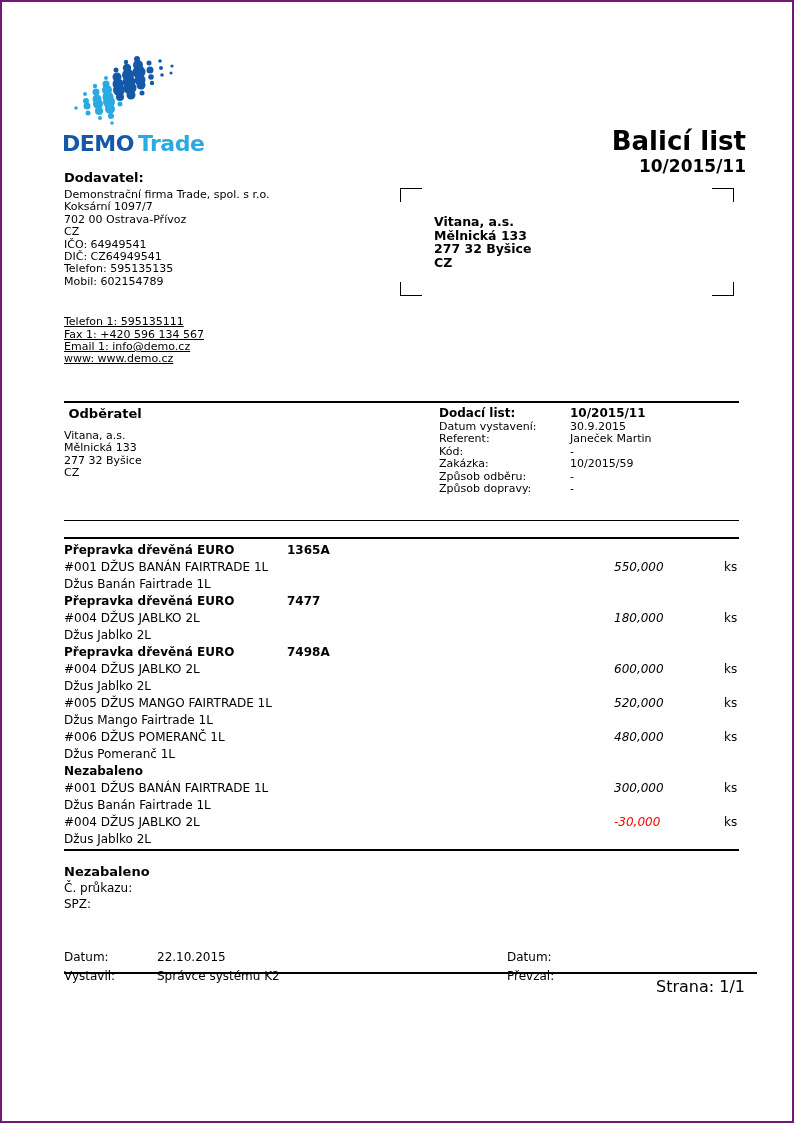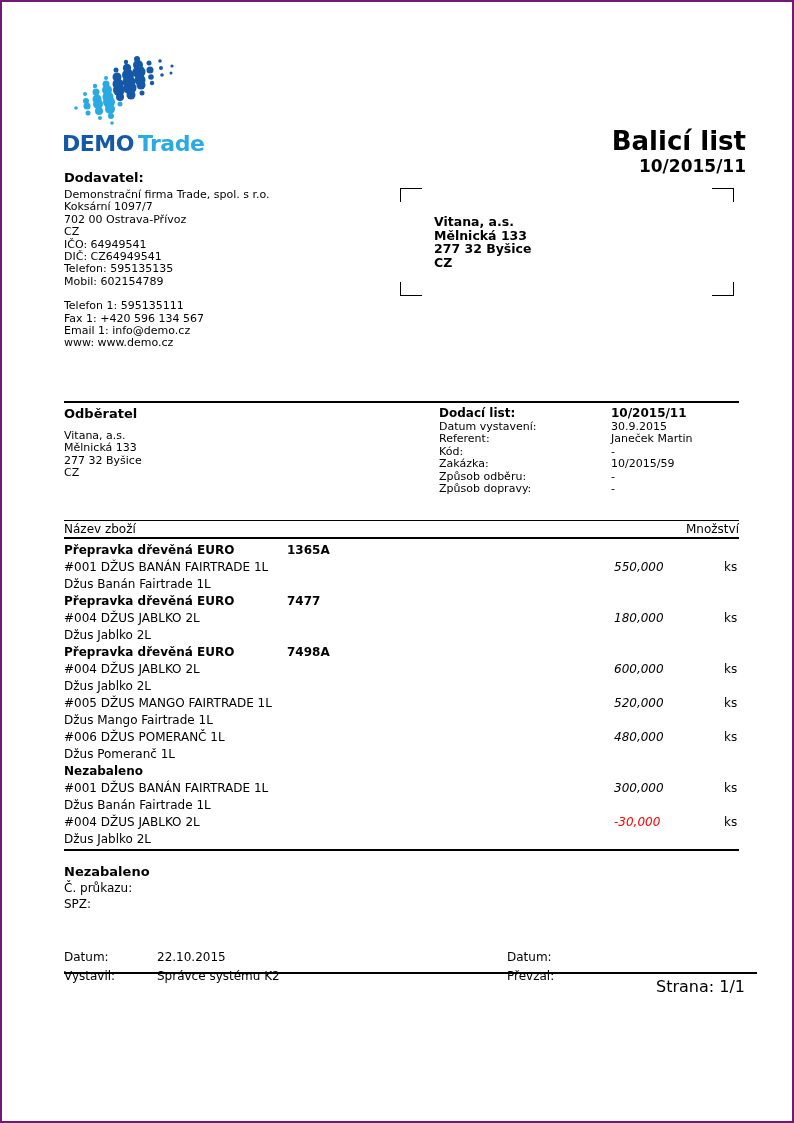--- a/index.html
+++ b/index.html
@@ -15,37 +15,37 @@
   .logo-text { font-size:22px; font-weight:bold; letter-spacing:-0.5px; margin-top:1px; }
   .logo-text .demo  { color:#1658a8; }
   .logo-text .trade { color:#29aae1; margin-left:4px; }
   
   .title-block { position:absolute; right:46px; top:124px; text-align:right; }
   .doc-title  { font-size:26px; font-weight:bold; line-height:30px; }
   .doc-number { font-size:17px; font-weight:bold; line-height:20px; }
   
   .supplier { position:absolute; left:62px; top:168px; font-size:11px; line-height:12.4px; }
   .block-heading { font-size:13px; font-weight:bold; line-height:15px; margin-bottom:4px; }
-  .supplier .contact { margin-top:12px; }
+  .supplier .contact { margin-top:28px;text-decoration:underline; }
   
   .ship-box { position:absolute; left:398px; top:186px; width:334px; height:108px; }
   .corner { position:absolute; width:22px; height:14px; }
   .corner.tl { left:0; top:0; border-left:1px solid #000; border-top:1px solid #000; }
   .corner.tr { right:0; top:0; border-right:1px solid #000; border-top:1px solid #000; }
   .corner.bl { left:0; bottom:0; border-left:1px solid #000; border-bottom:1px solid #000; }
   .corner.br { right:0; bottom:0; border-right:1px solid #000; border-bottom:1px solid #000; }
   .ship-address { position:absolute; left:34px; top:27px; font-size:12.5px; font-weight:bold; line-height:13.5px; }
   
   .divider { position:absolute; left:62px; top:399px; width:675px; height:2px; background:#000; }
   
   .customer { position:absolute; left:62px; top:404px; font-size:11px; line-height:12.4px; }
-  .customer .block-heading { margin-bottom:9px; }
+  .customer .block-heading { margin-bottom:9px;text-align:right; }
   
   .delivery-info { position:absolute; left:437px; top:405px; font-size:11px; }
-  .delivery-info .info-row { display:flex; line-height:12.6px;gap:41px; }
+  .delivery-info .info-row { display:flex; line-height:12.6px; }
   .delivery-info .info-row .lbl { width:131px; }
   .delivery-info .info-row .val { flex:1; }
   .delivery-info .info-row.bold { font-weight:bold; font-size:12px; line-height:13.5px; }
   
   .thead-line-top    { position:absolute; left:62px; top:518px; width:675px; height:1px; background:#000; }
   .thead             { position:absolute; left:62px; top:520px; width:675px; display:flex; justify-content:space-between; font-size:12px; line-height:14px; }
   .thead-line-bottom { position:absolute; left:62px; top:535px; width:675px; height:2px; background:#000; }
   .items { position:absolute; left:62px; top:540px; width:675px; }
   .items .row { display:flex; height:17px; line-height:17px; font-size:12px; }
   .items .row .name { flex:1; position:relative; white-space:nowrap; }
@@ -219,24 +219,20 @@
         <span class="val">-</span>
       </div>
 
       <div class="info-row">
         <span class="lbl">Způsob dopravy:</span>
         <span class="val">-</span>
       </div>
     </div>
 
   <div class="thead-line-top"></div>
-  <div class="thead">
-    <span>Název zboží</span>
-    <span>Množství</span>
-  </div>
   <div class="thead-line-bottom"></div>
 
   <div class="items">
 
       <div class="row row-group">
         <span class="name"><span>Přepravka dřevěná EURO</span><span class="code">1365A</span></span>
         <span class="qty"></span>
         <span class="unit"></span>
       </div>
 

